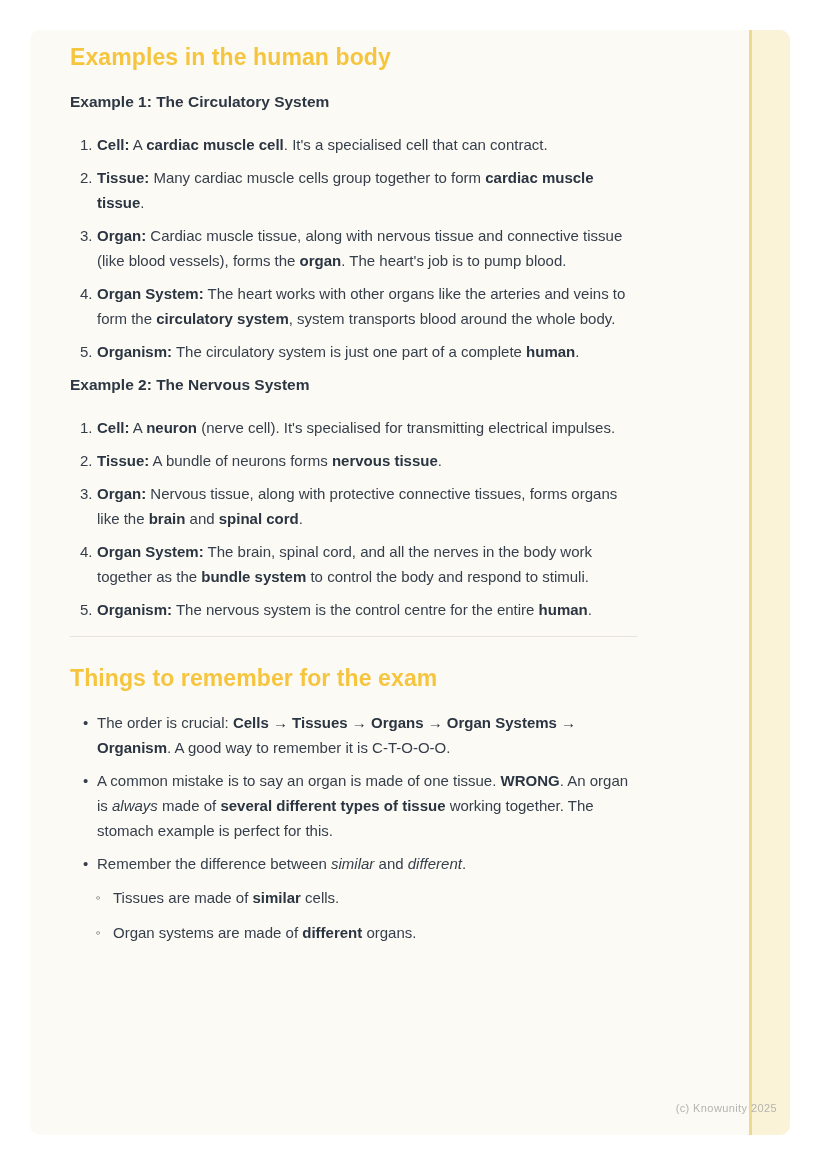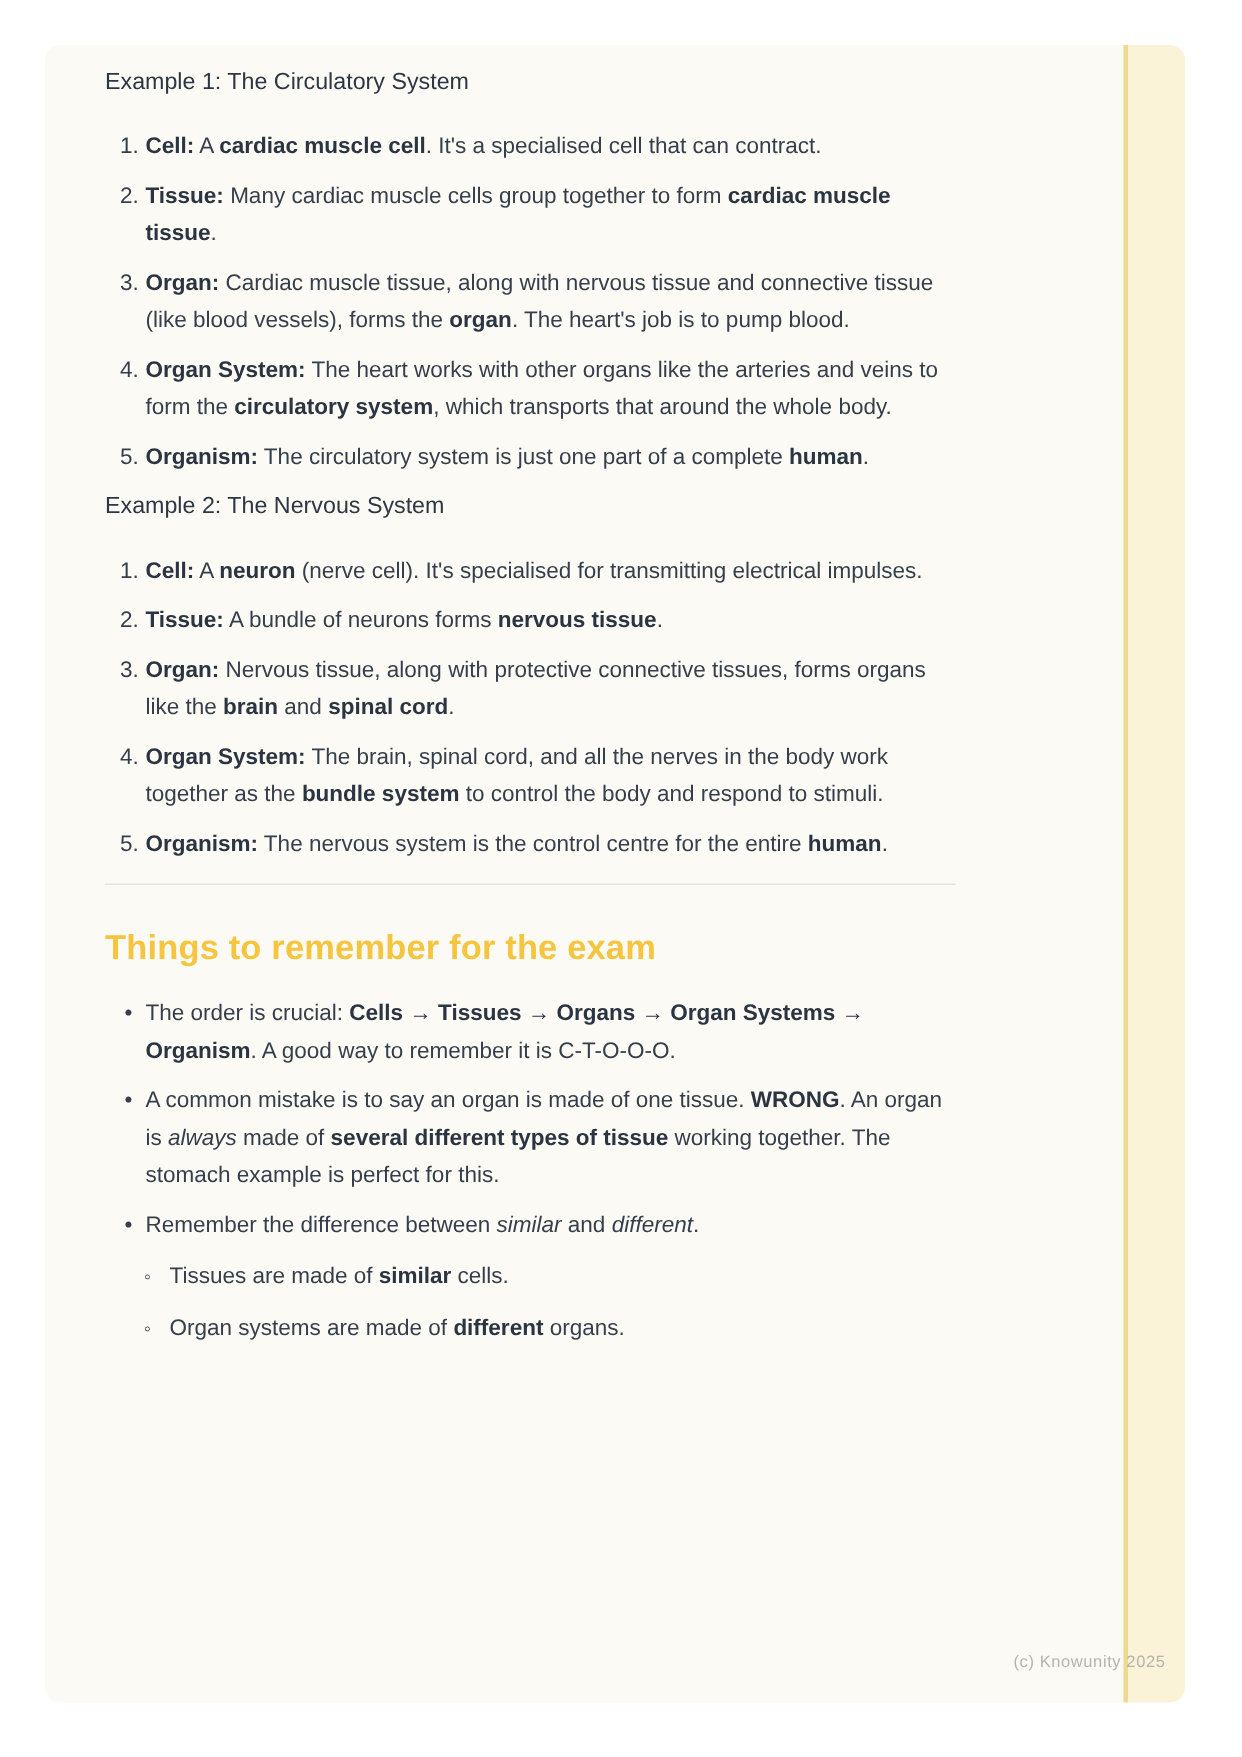--- a/index.html
+++ b/index.html
@@ -37,21 +37,21 @@
     line-height:30px;
     font-weight:700;
     color:#F6C540;
     letter-spacing:.1px;
   }
   p.intro{margin:0 0 19px 0;}
   h3{
     margin:0 0 18px 0;
     font-size:15.5px;
     line-height:25px;
-    font-weight:400;
+    font-weight:700;
     color:#2D3743;
   }
   ol.num, ul.bullets{
     margin:0 0 8px 0;
     padding:0;
     list-style:none;
   }
   ol.num{counter-reset:n;}
   ol.num > li{
     counter-increment:n;
@@ -104,29 +104,30 @@
     z-index:5;
   }
 </style>
 </head>
 <body>
 
 <div class="card">
   <div class="edge-strip"></div>
   <div class="content">
 
+    <h2>Examples in the human body</h2>
 
 
     <h3>Example 1: The Circulatory System</h3>
 
     <ol class="num">
         <li><span class="b">Cell:</span><span> A </span><span class="b">cardiac muscle cell</span><span>. It's a specialised cell that can contract.</span></li>
         <li><span class="b">Tissue:</span><span> Many cardiac muscle cells group together to form </span><span class="b">cardiac muscle tissue</span><span>.</span></li>
         <li><span class="b">Organ:</span><span> Cardiac muscle tissue, along with nervous tissue and connective tissue (like blood vessels), forms the </span><span class="b">organ</span><span>. The heart's job is to pump blood.</span></li>
-        <li><span class="b">Organ System:</span><span> The heart works with other organs like the arteries and veins to form the </span><span class="b">circulatory system</span><span>, which transports that around the whole body.</span></li>
+        <li><span class="b">Organ System:</span><span> The heart works with other organs like the arteries and veins to form the </span><span class="b">circulatory system</span><span>, system transports blood around the whole body.</span></li>
         <li><span class="b">Organism:</span><span> The circulatory system is just one part of a complete </span><span class="b">human</span><span>.</span></li>
       </ol>
 
     <h3>Example 2: The Nervous System</h3>
 
     <ol class="num">
         <li><span class="b">Cell:</span><span> A </span><span class="b">neuron</span><span> (nerve cell). It's specialised for transmitting electrical impulses.</span></li>
         <li><span class="b">Tissue:</span><span> A bundle of neurons forms </span><span class="b">nervous tissue</span><span>.</span></li>
         <li><span class="b">Organ:</span><span> Nervous tissue, along with protective connective tissues, forms organs like the </span><span class="b">brain</span><span> and </span><span class="b">spinal cord</span><span>.</span></li>
         <li><span class="b">Organ System:</span><span> The brain, spinal cord, and all the nerves in the body work together as the </span><span class="b">bundle system</span><span> to control the body and respond to stimuli.</span></li>

